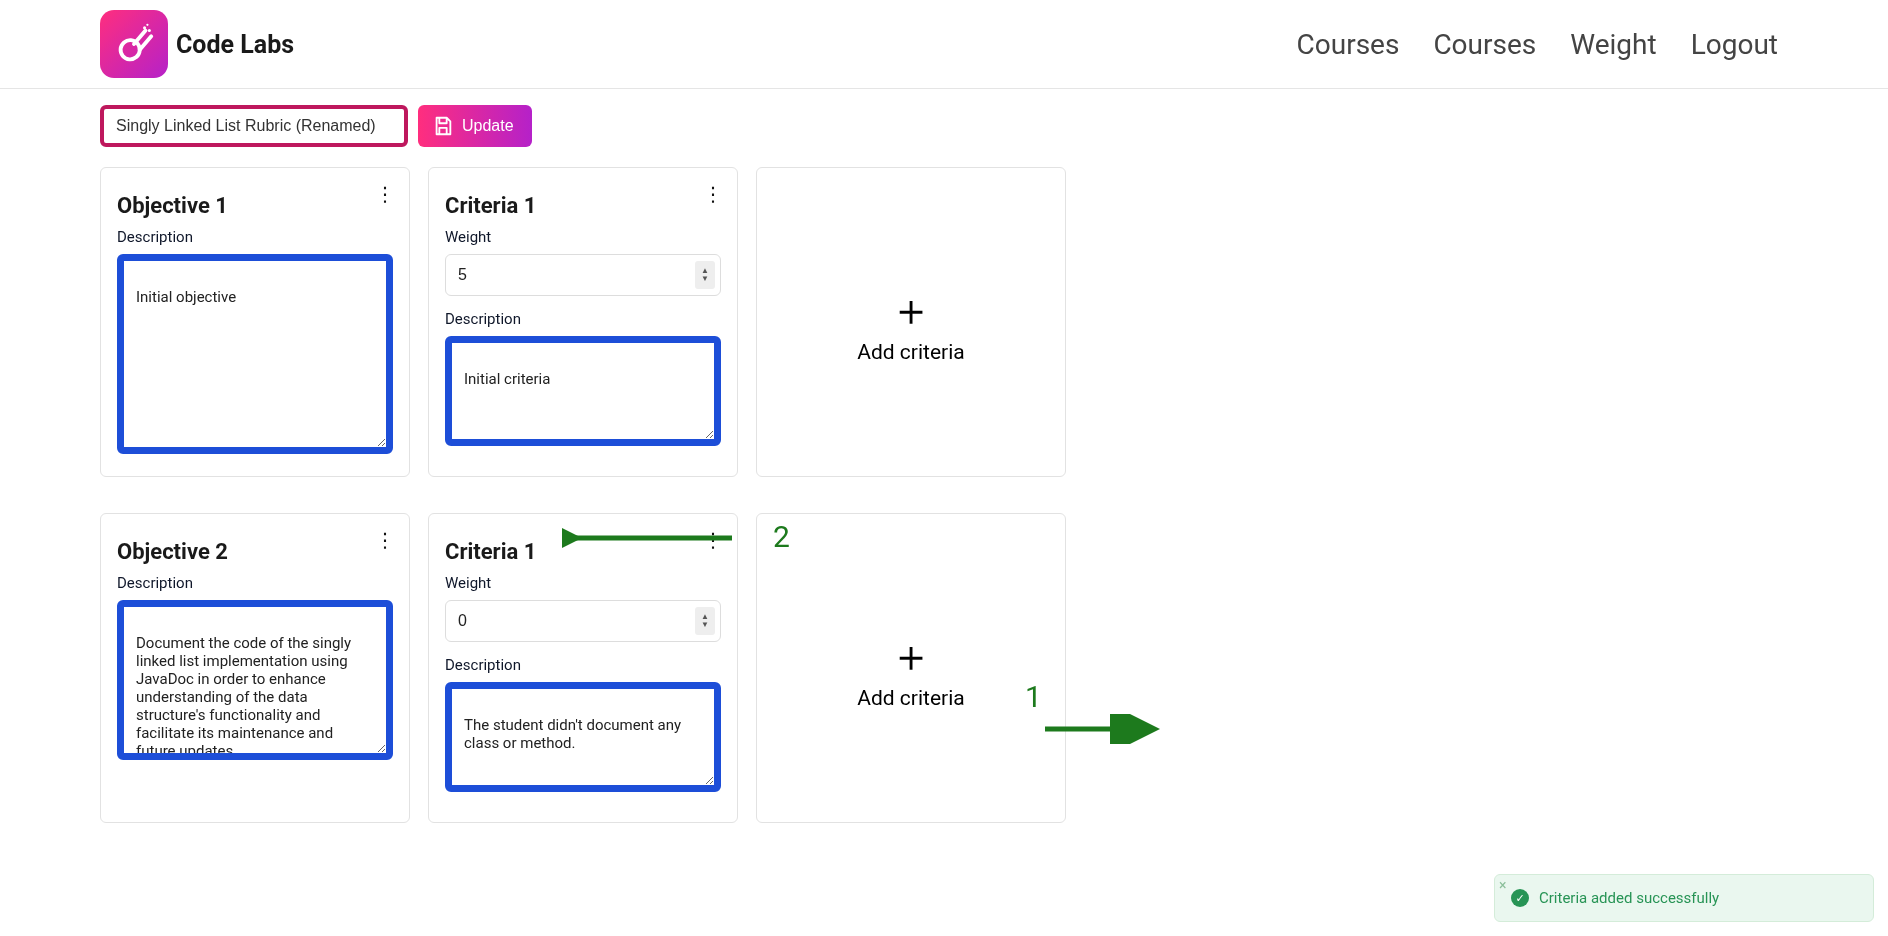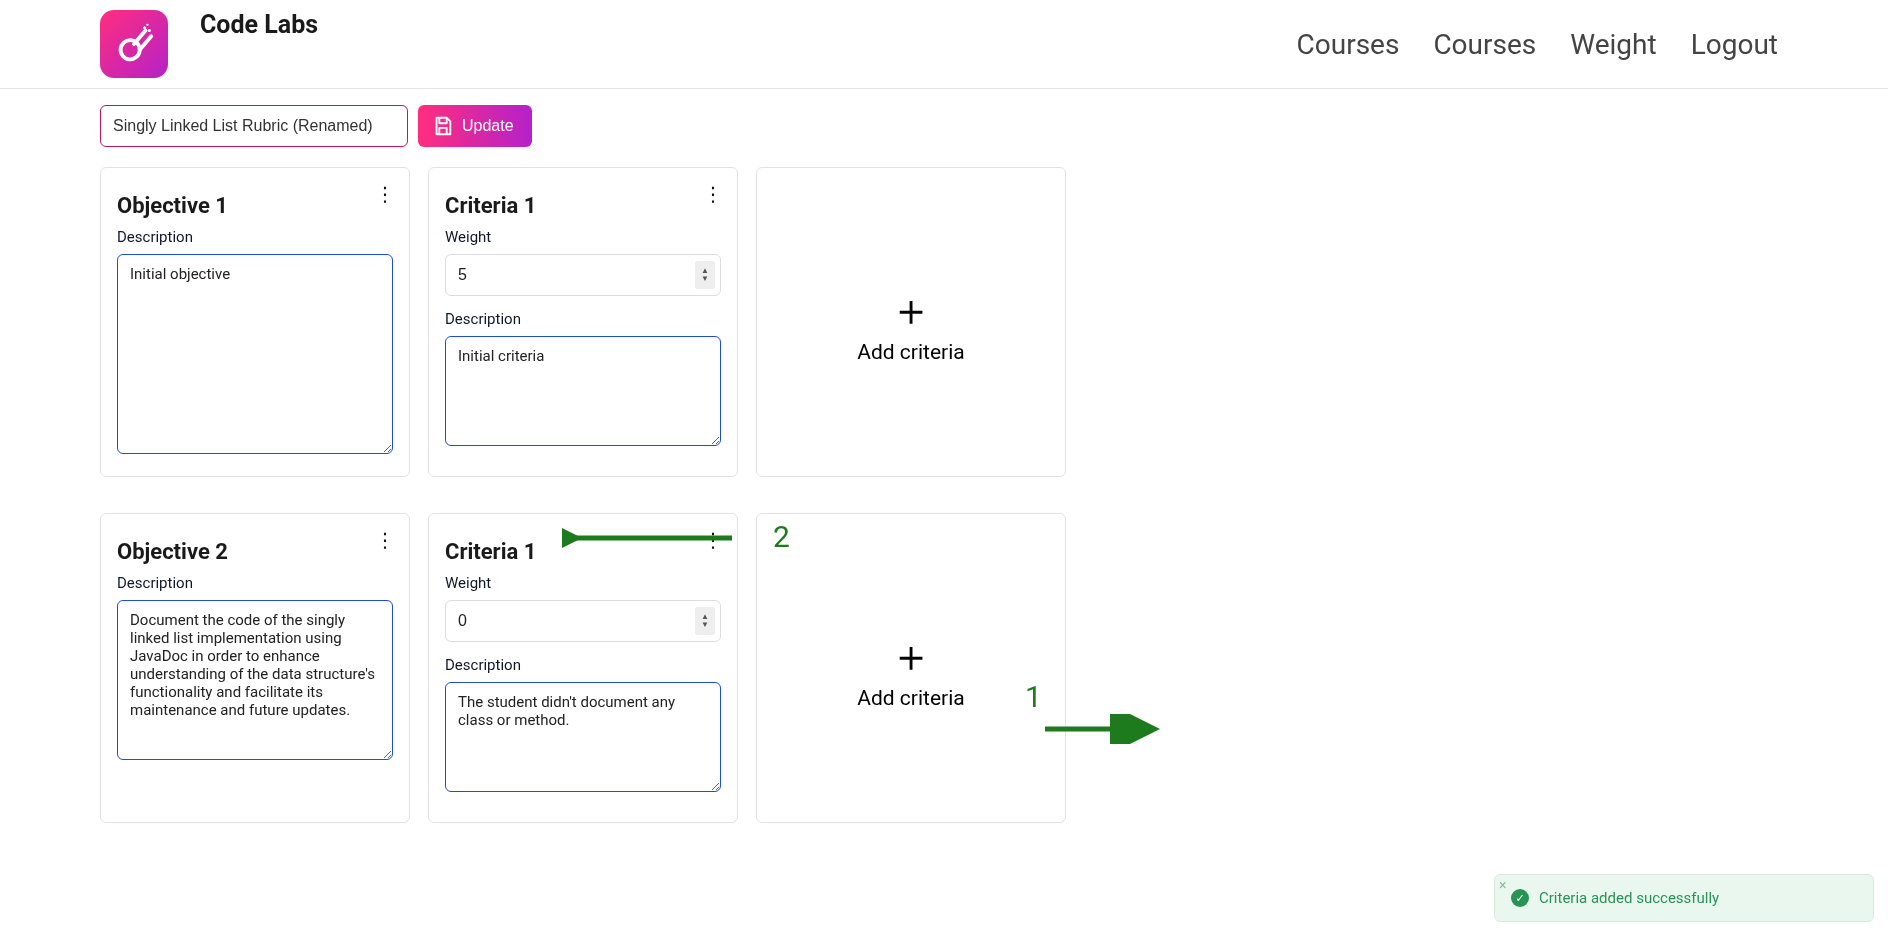--- a/index.html
+++ b/index.html
@@ -11,21 +11,22 @@
   }
   .header {
     display: flex;
     align-items: center;
     justify-content: space-between;
     padding: 10px 100px 10px 100px;
     border-bottom: 1px solid #e5e5e5;
   }
   .brand {
     display: flex;
-    gap: 32px;
+    align-items: center;
+    gap: 8px;
   }
   .logo {
     width: 68px;
     height: 68px;
     border-radius: 14px;
     background: linear-gradient(135deg, #ff2e7e 0%, #b521c9 100%);
     display: flex;
     align-items: center;
     justify-content: center;
   }
@@ -51,21 +52,21 @@
   }
   .toolbar {
     display: flex;
     align-items: center;
     gap: 10px;
     margin-bottom: 20px;
   }
   .name-input {
     width: 308px;
     height: 42px;
-    border: 1px solid #be185d;
+    border: 4px solid #be185d;
     border-radius: 6px;
     padding: 0 12px;
     font-size: 16px;
     color: #333;
   }
   .update-btn {
     height: 42px;
     border: none;
     border-radius: 6px;
     background: linear-gradient(90deg, #ff2e7e 0%, #b521c9 100%);
@@ -114,23 +115,23 @@
     user-select: none;
   }
   .label {
     font-size: 15px;
     color: #0f172a;
     margin-bottom: 8px;
   }
   .textarea {
     width: 100%;
     min-height: 200px;
-    border: 1px solid #1d4ed8;
-    border-radius: 6px;
-    padding: 10px 12px;
+    border: 7px solid #1d4ed8;
+    border-radius: 6px;
+    padding: 27px 12px;
     font-size: 15px;
     font-family: inherit;
     resize: vertical;
     color: #222;
   }
   .textarea.short { min-height: 110px; }
   .number-wrap {
     position: relative;
     width: 100%;
     margin-bottom: 14px;

